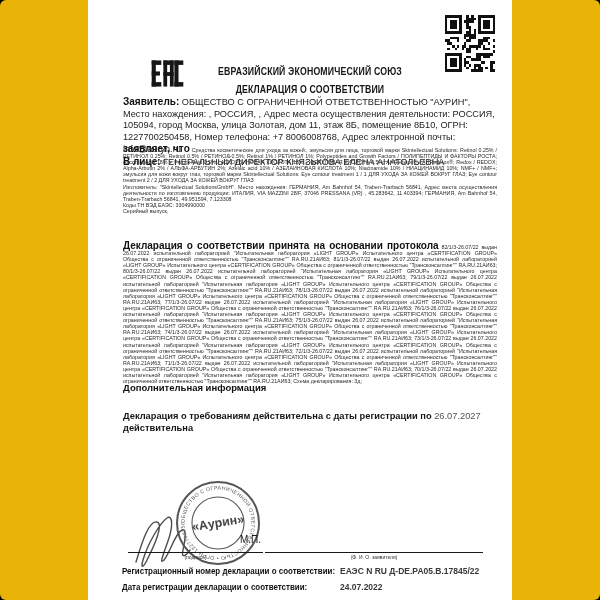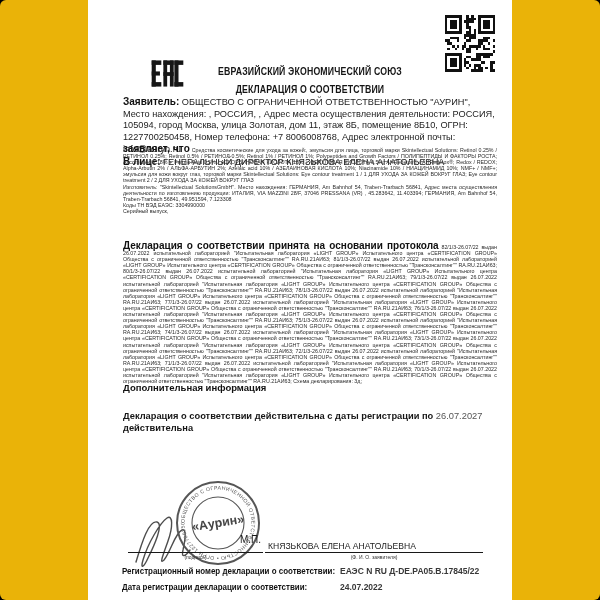--- a/index.html
+++ b/index.html
@@ -203,37 +203,36 @@
       <p class="tiny">Изготовитель: "Skintellectual SolutionsGmbH". Место нахождения: ГЕРМАНИЯ, Am Bahnhof 54, Traben-Trarbach 56841, Адрес места осуществления деятельности по изготовлению продукции: ИТАЛИЯ, VIA MAZZINI 28/F, 37046 PRESSANA (VR) , 45.283642, 11.403394; ГЕРМАНИЯ, Am Bahnhof 54, Traben-Trarbach 56841, 49.951594, 7.123308</p>
       <p class="tiny">Коды ТН ВЭД ЕАЭС: 3304990000</p>
       <p class="tiny">Серийный выпуск,</p>
     </div>
 
 
     <p class="sec tiny basis"><b class="lead">Декларация о соответствии принята на основании протокола</b> <span>82/1/3-26.07/22 выдан 26.07.2022 испытательной лабораторией "Испытательная лаборатория «LIGHT GROUP» Испытательного центра «CERTIFICATION GROUP» Общества с ограниченной ответственностью "Трансконсалтинг"" RA.RU.21АИ63; 81/1/3-26.07/22 выдан 26.07.2022 испытательной лабораторией «LIGHT GROUP» Испытательного центра «CERTIFICATION GROUP» Общества с ограниченной ответственностью "Трансконсалтинг"" RA.RU.21АИ63; 80/1/3-26.07/22 выдан 26.07.2022 испытательной лабораторией "Испытательная лаборатория «LIGHT GROUP» Испытательного центра «CERTIFICATION GROUP» Общества с ограниченной ответственностью "Трансконсалтинг"" RA.RU.21АИ63; 79/1/3-26.07/22 выдан 26.07.2022 испытательной лабораторией "Испытательная лаборатория «LIGHT GROUP» Испытательного центра «CERTIFICATION GROUP» Общества с ограниченной ответственностью "Трансконсалтинг"" RA.RU.21АИ63; 78/1/3-26.07/22 выдан 26.07.2022 испытательной лабораторией "Испытательная лаборатория «LIGHT GROUP» Испытательного центра «CERTIFICATION GROUP» Общества с ограниченной ответственностью "Трансконсалтинг"" RA.RU.21АИ63; 77/1/3-26.07/22 выдан 26.07.2022 испытательной лабораторией "Испытательная лаборатория «LIGHT GROUP» Испытательного центра «CERTIFICATION GROUP» Общества с ограниченной ответственностью "Трансконсалтинг"" RA.RU.21АИ63; 76/1/3-26.07/22 выдан 26.07.2022 испытательной лабораторией "Испытательная лаборатория «LIGHT GROUP» Испытательного центра «CERTIFICATION GROUP» Общества с ограниченной ответственностью "Трансконсалтинг"" RA.RU.21АИ63; 75/1/3-26.07/22 выдан 26.07.2022 испытательной лабораторией "Испытательная лаборатория «LIGHT GROUP» Испытательного центра «CERTIFICATION GROUP» Общества с ограниченной ответственностью "Трансконсалтинг"" RA.RU.21АИ63; 74/1/3-26.07/22 выдан 26.07.2022 испытательной лабораторией "Испытательная лаборатория «LIGHT GROUP» Испытательного центра «CERTIFICATION GROUP» Общества с ограниченной ответственностью "Трансконсалтинг"" RA.RU.21АИ63; 73/1/3-26.07/22 выдан 26.07.2022 испытательной лабораторией "Испытательная лаборатория «LIGHT GROUP» Испытательного центра «CERTIFICATION GROUP» Общества с ограниченной ответственностью "Трансконсалтинг"" RA.RU.21АИ63; 72/1/3-26.07/22 выдан 26.07.2022 испытательной лабораторией "Испытательная лаборатория «LIGHT GROUP» Испытательного центра «CERTIFICATION GROUP» Общества с ограниченной ответственностью "Трансконсалтинг"" RA.RU.21АИ63; 71/1/3-26.07/22 выдан 26.07.2022 испытательной лабораторией "Испытательная лаборатория «LIGHT GROUP» Испытательного центра «CERTIFICATION GROUP» Общества с ограниченной ответственностью "Трансконсалтинг"" RA.RU.21АИ63; 70/1/3-26.07/22 выдан 26.07.2022 испытательной лабораторией "Испытательная лаборатория «LIGHT GROUP» Испытательного центра «CERTIFICATION GROUP» Общества с ограниченной ответственностью "Трансконсалтинг"" RA.RU.21АИ63; Схема декларирования: 3д;</span></p>
 
     <p class="sec additional">Дополнительная информация</p>
 
-    <p class="sec validity"><span>Декларация о соответствии действительна с даты регистрации по</span> <span class="vdate">26.07.2027</span> <span>действительна</span></p>
+    <p class="sec validity"><span>Декларация о требованиям действительна с даты регистрации по</span> <span class="vdate">26.07.2027</span> <span>действительна</span></p>
 
     <svg class="abs signature" viewBox="0 0 70 70" aria-hidden="true">
       <path d="M4,62 C10,42 17,20 25,22 C32,24 22,46 16,58 C12,67 8,70 11,60 C16,43 28,23 35,18 C41,14 41,27 36,41 C31,55 27,65 32,60 C39,51 43,33 50,30 C55,28 53,41 51,50 C49,58 53,57 58,50" fill="none" stroke="#3a3a3a" stroke-width="1.4" stroke-linecap="round" opacity="0.9"></path>
     </svg>
 
     <svg class="abs stamp" viewBox="0 0 90 90" aria-hidden="true">
       <circle cx="45" cy="45" r="41" fill="none" stroke="#565656" stroke-width="2"></circle>
       <circle cx="45" cy="45" r="26" fill="none" stroke="#565656" stroke-width="1.1"></circle>
       <path id="ringPath" d="M45,45 m-33.5,0 a33.5,33.5 0 1,1 67,0 a33.5,33.5 0 1,1 -67,0" fill="none"></path>
       <text font-size="5.2" fill="#5a5a5a" letter-spacing="0.4"><textPath href="#ringPath">ОБЩЕСТВО С ОГРАНИЧЕННОЙ ОТВЕТСТВЕННОСТЬЮ • ОГРН 1227700250458 • МОСКВА •</textPath></text>
       <text x="45" y="49" text-anchor="middle" font-size="12.5" font-weight="bold" fill="#454545" transform="rotate(-9 45 45)">«Аурин»</text>
     </svg>
 
     <div class="abs mp">М.П.</div>
 
-    <div class="abs name">КНЯЗЬКОВА ЕЛЕНА АНАТОЛЬЕВНА</div>
     <div class="abs sigline sig-left"><span>(подпись)</span></div>
     <div class="abs sigline sig-right"><span>(Ф. И. О. заявителя)</span></div>
 
     <div class="abs reglabel r1">Регистрационный номер декларации о соответствии:</div>
     <div class="abs regvalue r1">ЕАЭС N RU Д-DE.PA05.B.17845/22</div>
     <div class="abs reglabel r2">Дата регистрации декларации о соответствии:</div>
     <div class="abs regvalue r2">24.07.2022</div>
 
   </div>
 </div>

